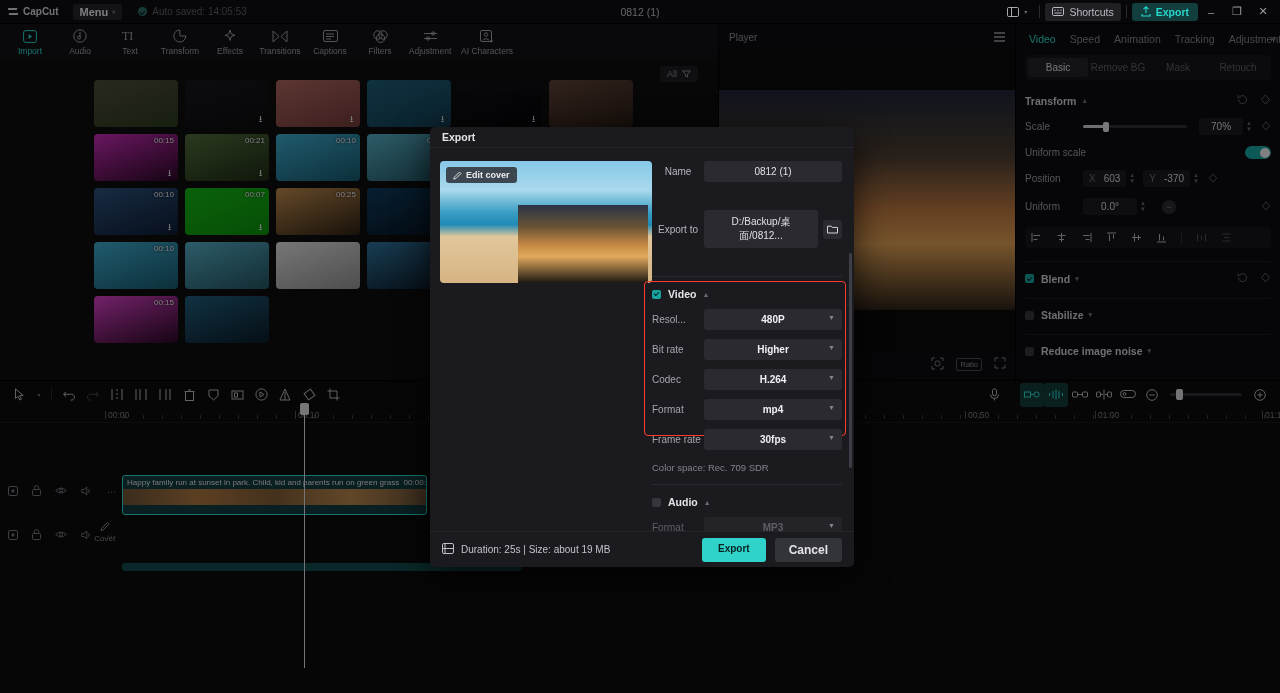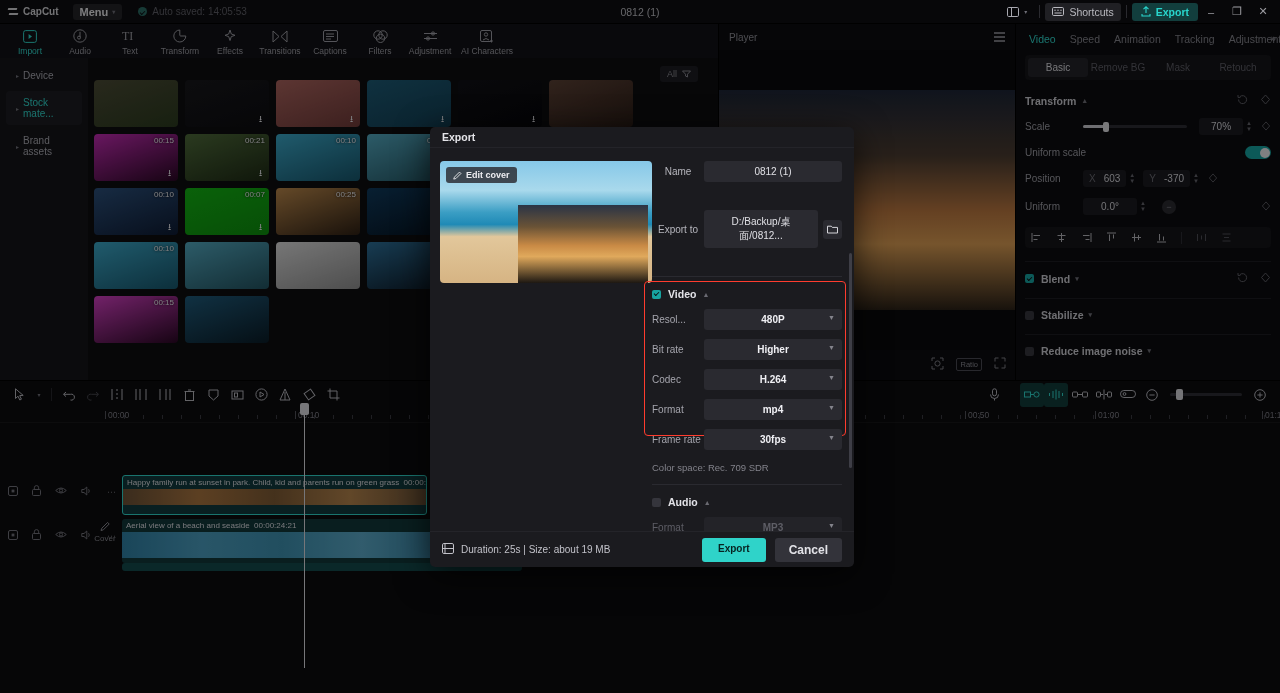--- a/index.html
+++ b/index.html
@@ -326,34 +326,20 @@
             <circle cx="6" cy="4.5" r="1.7" fill="none" stroke="#9a9aa2"></circle>
             <path d="M3 10 Q6 7 9 10" fill="none" stroke="#9a9aa2"></path>
             <path d="M11.5 9.5 L11.5 12.5 M10 11 L13 11" stroke="#9a9aa2"></path>
           </svg>
         </span>
       <span>AI Characters</span>
     </div>
   </div>
 
   <div class="libpanel">
-    <div class="libnav">
-      <div class="libnav-item">
-        <span class="caret">▸</span>
-        <span>Device</span>
-      </div>
-      <div class="libnav-item sel">
-        <span class="caret">▸</span>
-        <span>Stock mate...</span>
-      </div>
-      <div class="libnav-item">
-        <span class="caret">▸</span>
-        <span>Brand assets</span>
-      </div>
-    </div>
     <div class="libgrid">
       <div class="filter-chip">
         <span>All</span>
         <svg width="9" height="8" viewBox="0 0 9 8">
             <path d="M0.5 1 L8.5 1 L5.5 4.2 L5.5 7 L3.5 6 L3.5 4.2 Z" fill="none" stroke="#86868e"></path>
           </svg>
       </div>
       <div class="grid" id="media-grid">
           <div class="cell" style="background: linear-gradient(160deg, rgb(74, 74, 53), rgb(43, 58, 30));"></div>
           <div class="cell" style="background: linear-gradient(160deg, rgb(23, 23, 27), rgb(13, 13, 16));">
@@ -901,26 +887,20 @@
         <div>Cover</div>
       </div>
 
       <div class="clip" style="left:122px; top:52px; width:305px; height:40px; background:#123a3c; border:1px solid #2fd3c9;">
         <div class="cap">
           <span>Happy family run at sunset in park. Child, kid and parents run on green grass</span>&nbsp;&nbsp;<span>00:00:24</span>
         </div>
         <div style="position:absolute;left:0;top:13px;width:100%;height:16px;background:linear-gradient(90deg,#6b5136,#a8743f,#7d5a34,#b2824b,#6b5136);"></div>
       </div>
 
-      <div class="clip" style="left:122px; top:96px; width:400px; height:44px; background:#11383a;">
-        <div class="cap">
-          <span>Aerial view of a beach and seaside</span>&nbsp;&nbsp;<span>00:00:24:21</span>
-        </div>
-        <div style="position:absolute;left:0;top:13px;width:100%;height:26px;background:linear-gradient(90deg,#2f7fa3,#4a9cbd,#3d8fae,#5aa8c6,#357f9f,#4b97b4);"></div>
-      </div>
       <div class="clip" style="left:122px; top:140px; width:400px; height:8px; background:#13494b;"></div>
 
       <div class="playhead" style="left:304px; top:-15px; height:260px;">
           <span class="ph"></span>
         </div>
     </div>
   </div>
 
   <div class="overlay"></div>
 

